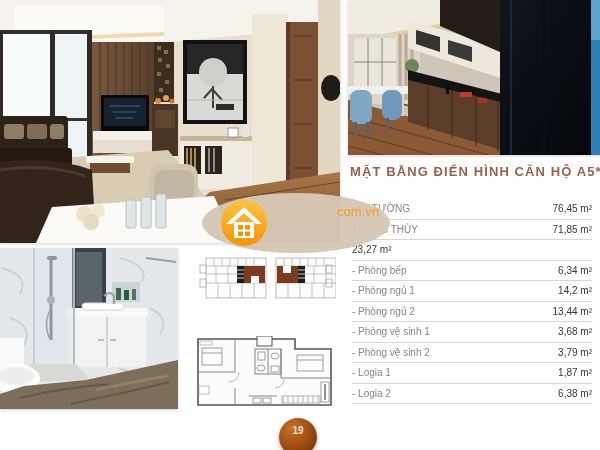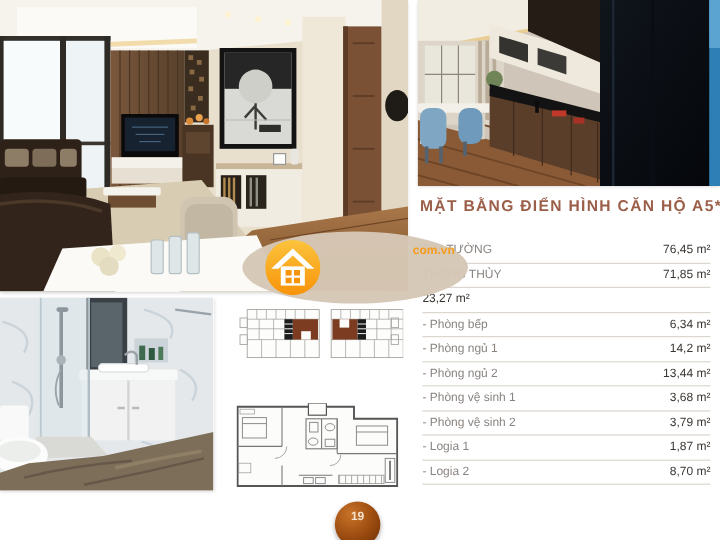--- a/index.html
+++ b/index.html
@@ -36,21 +36,21 @@
     display:flex;align-items:center;
   }
   .wm-icon{position:absolute;left:19px;top:7px;width:46px;height:46px;}
   .wm-brand{
     position:absolute;left:68px;top:19px;font-size:19px;font-weight:bold;
     letter-spacing:.2px;white-space:nowrap;
   }
   .wm-brand .b1{color:#fdf4e0;}
   .wm-brand .b2{color:#f79b1d;}
   .wm-domain{
-    position:absolute;right:11px;top:11px;font-size:10px;font-weight:bold;color:#f79b1d;
+    position:absolute;right:11px;top:11px;font-size:13px;font-weight:normal;color:#f79b1d;
   }
 
   .page-ball{
     position:absolute;left:279px;top:418px;width:38px;height:38px;border-radius:50%;
     background:radial-gradient(circle at 35% 28%, #c97329, #98490e 55%, #6e3206 95%);
     box-shadow:0 2px 4px rgba(0,0,0,.35);z-index:6;
     display:flex;justify-content:center;align-items:flex-start;padding-top:0;
   }
   .page-ball span{margin-top:7px;color:#f6e3cf;font-size:10px;font-weight:bold;}
 </style>
@@ -347,21 +347,21 @@
     <div class="area-row">
         <span class="lbl">- Phòng vệ sinh 2</span>
         <span class="val">3,79 m²</span>
       </div>
     <div class="area-row">
         <span class="lbl">- Logia 1</span>
         <span class="val">1,87 m²</span>
       </div>
     <div class="area-row">
         <span class="lbl">- Logia 2</span>
-        <span class="val">8,70 m²</span>
+        <span class="val">6,38 m²</span>
       </div>
   </div>
 
   <div class="keyplan">
     <svg viewBox="0 0 140 47">
       <g fill="#fdfdfc" stroke="#9e9e9a" stroke-width=".7">
         <rect x="10" y="3" width="60" height="40"></rect>
         <rect x="80" y="3" width="60" height="40"></rect>
         <rect x="4" y="10" width="6" height="8"></rect>
           <rect x="4" y="24" width="6" height="8"></rect>

